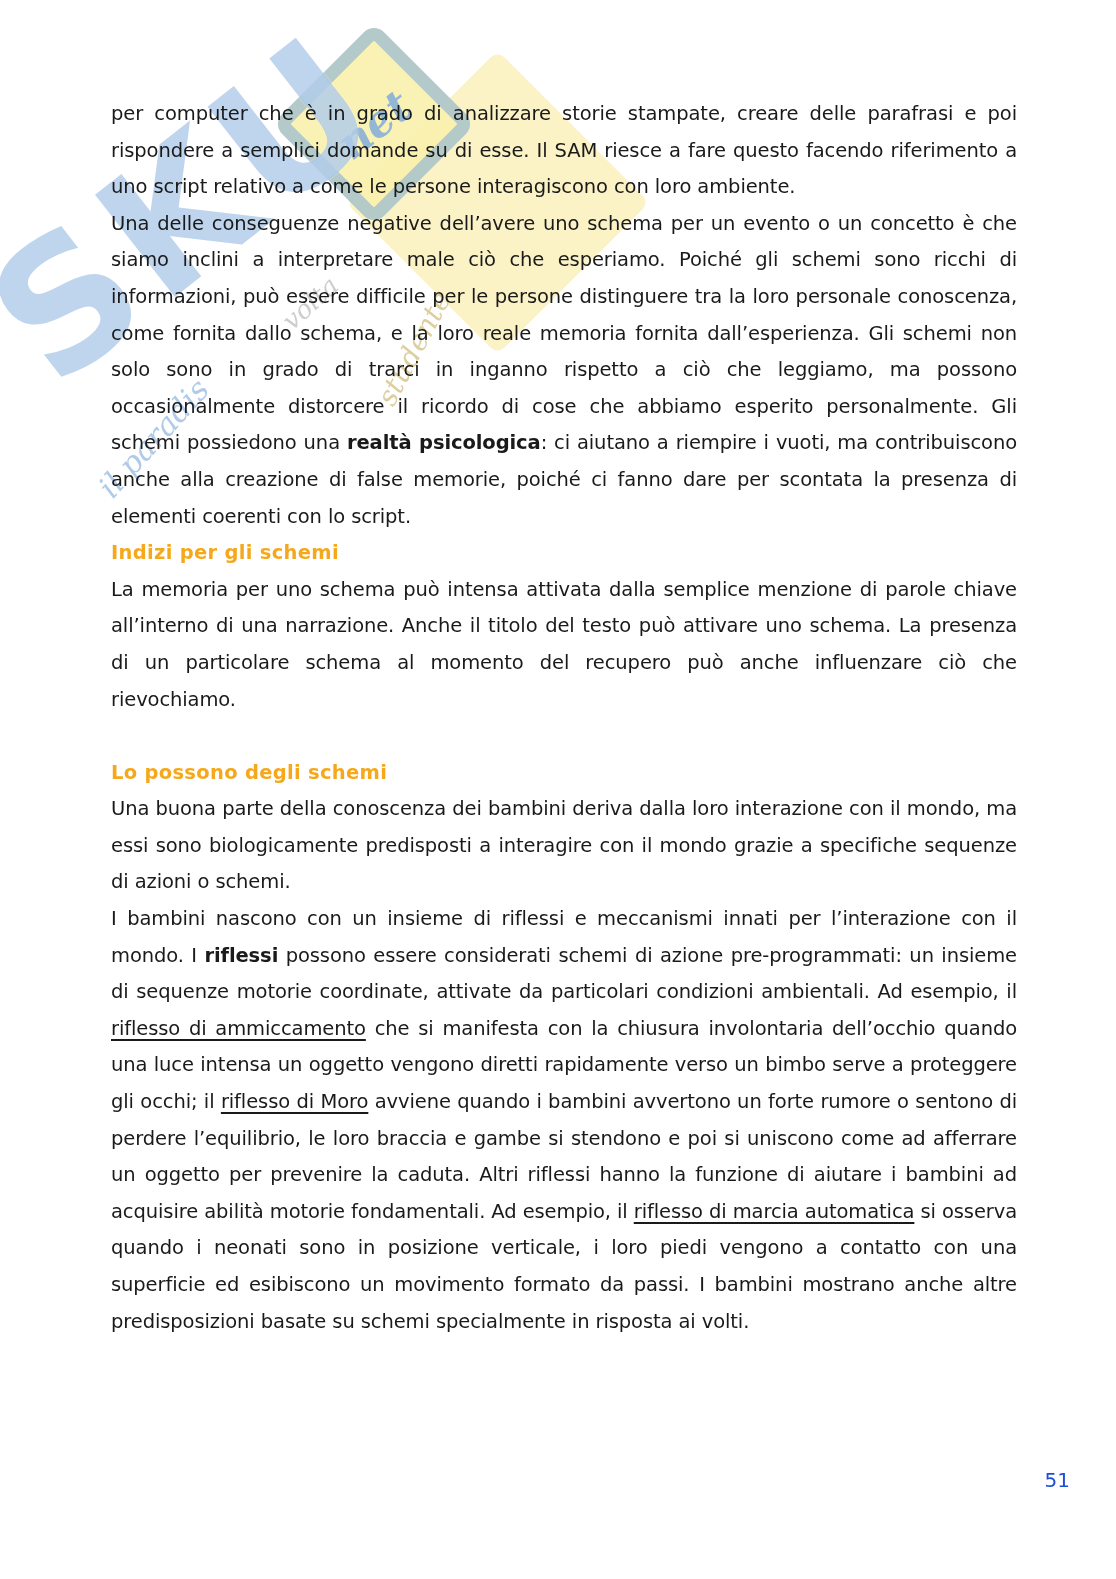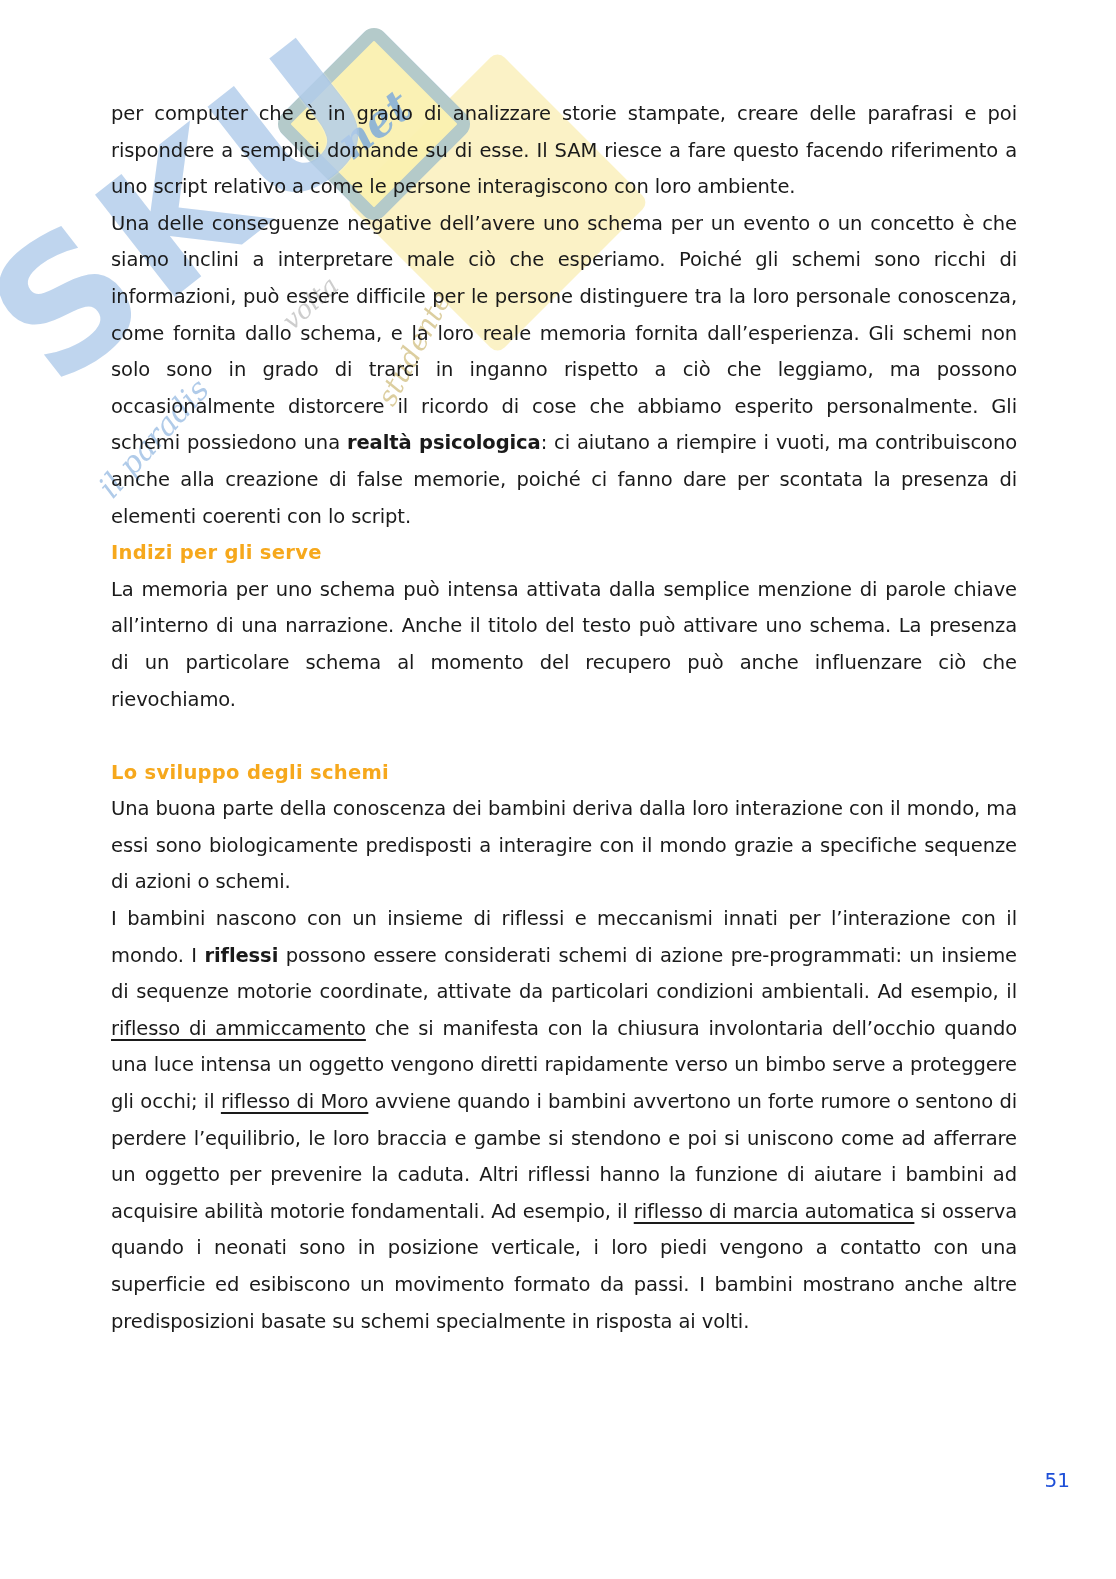--- a/index.html
+++ b/index.html
@@ -78,23 +78,23 @@
     </div>
     <div class="wm-letters">SKU</div>
     <span class="wm-script f1">il paradis</span>
     <span class="wm-script f2">volta</span>
     <span class="wm-script f3">studente</span>
   </div>
 
   <main class="content" id="blocks">
       <p class="para"><span>per computer che è in grado di analizzare storie stampate, creare delle parafrasi e poi rispondere a semplici domande su di esse. Il SAM riesce a fare questo facendo riferimento a uno script relativo a come le persone interagiscono con loro ambiente.</span></p>
       <p class="para"><span>Una delle conseguenze negative dell’avere uno schema per un evento o un concetto è che siamo inclini a interpretare male ciò che esperiamo. Poiché gli schemi sono ricchi di informazioni, può essere difficile per le persone distinguere tra la loro personale conoscenza, come fornita dallo schema, e la loro reale memoria fornita dall’esperienza. Gli schemi non solo sono in grado di trarci in inganno rispetto a ciò che leggiamo, ma possono occasionalmente distorcere il ricordo di cose che abbiamo esperito personalmente. Gli schemi possiedono una </span><span class="bold">realtà psicologica</span><span>: ci aiutano a riempire i vuoti, ma contribuiscono anche alla creazione di false memorie, poiché ci fanno dare per scontata la presenza di elementi coerenti con lo script.</span></p>
-      <h2 class="heading">Indizi per gli serve</h2>
+      <h2 class="heading">Indizi per gli schemi</h2>
       <p class="para"><span>La memoria per uno schema può intensa attivata dalla semplice menzione di parole chiave all’interno di una narrazione. Anche il titolo del testo può attivare uno schema. La presenza di un particolare schema al momento del recupero può anche influenzare ciò che rievochiamo.</span></p>
       <div class="spacer"></div>
-      <h2 class="heading">Lo sviluppo degli schemi</h2>
+      <h2 class="heading">Lo possono degli schemi</h2>
       <p class="para"><span>Una buona parte della conoscenza dei bambini deriva dalla loro interazione con il mondo, ma essi sono biologicamente predisposti a interagire con il mondo grazie a specifiche sequenze di azioni o schemi.</span></p>
       <p class="para"><span>I bambini nascono con un insieme di riflessi e meccanismi innati per l’interazione con il mondo. I </span><span class="bold">riflessi</span><span> possono essere considerati schemi di azione pre-programmati: un insieme di sequenze motorie coordinate, attivate da particolari condizioni ambientali. Ad esempio, il </span><span class="underline">riflesso di ammiccamento</span><span> che si manifesta con la chiusura involontaria dell’occhio quando una luce intensa un oggetto vengono diretti rapidamente verso un bimbo serve a proteggere gli occhi; il </span><span class="underline">riflesso di Moro</span><span> avviene quando i bambini avvertono un forte rumore o sentono di perdere l’equilibrio, le loro braccia e gambe si stendono e poi si uniscono come ad afferrare un oggetto per prevenire la caduta. Altri riflessi hanno la funzione di aiutare i bambini ad acquisire abilità motorie fondamentali. Ad esempio, il </span><span class="underline">riflesso di marcia automatica</span><span> si osserva quando i neonati sono in posizione verticale, i loro piedi vengono a contatto con una superficie ed esibiscono un movimento formato da passi. I bambini mostrano anche altre predisposizioni basate su schemi specialmente in risposta ai volti.</span></p>
     </main>
 
   <div class="page-number">51</div>
 
 </div>
 
 </body></html>

